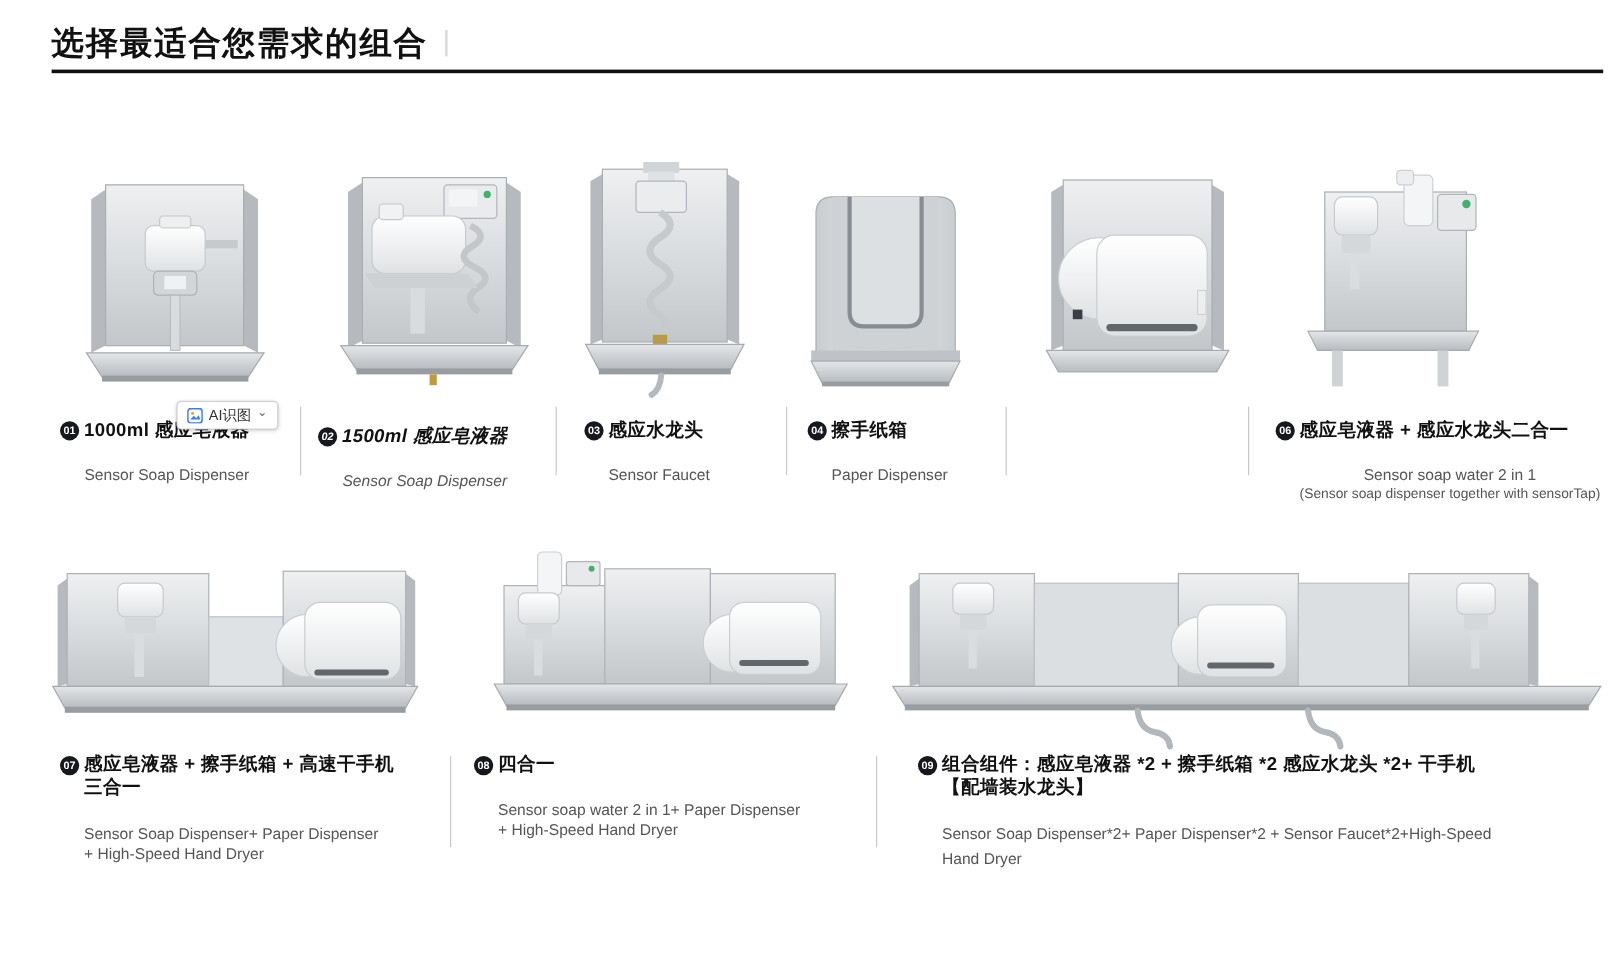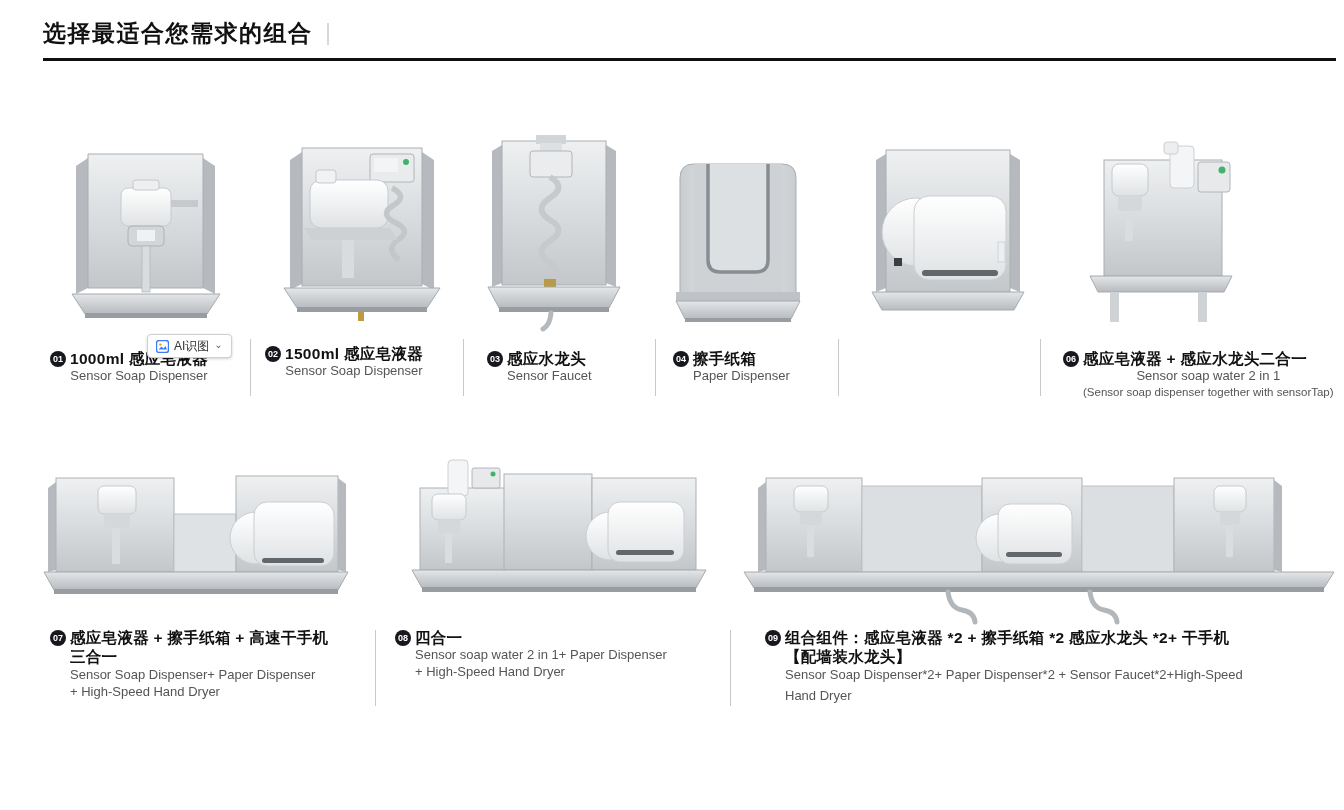--- a/index.html
+++ b/index.html
@@ -2,38 +2,38 @@
 <html><head>
 <meta charset="utf-8">
 <style>
   * { margin:0; padding:0; box-sizing:border-box; }
   html,body { background:#fff; }
   body { font-family:"Liberation Sans","DejaVu Sans",sans-serif; }
   .page { position:relative; width:1344px; height:810px; background:#ffffff; overflow:hidden; }
 
   
   .header { position:absolute; left:43px; top:18px; display:flex; align-items:center; gap:14px; }
-  .title-zh { font-size:23px; font-weight:800; color:#111; letter-spacing:1.5px; white-space:nowrap; }
+  .title-zh { font-size:27px; font-weight:800; color:#111; letter-spacing:1.5px; white-space:nowrap; }
   .header-sep { width:2px; height:22px; background:#d8d8d8; }
   .title-en { font-size:17px; color:#4a4a4a; white-space:nowrap; }
   .rule { position:absolute; left:43px; top:58px; width:1293px; height:3px; background:#101010; }
 
   
   .prod-img { position:absolute; }
   .prod-img svg { display:block; width:100%; height:100%; }
 
   
   .label { position:absolute; }
   .label-head { display:flex; align-items:flex-start; gap:4px; }
   .num { flex:0 0 auto; width:16px; height:16px; border-radius:50%; background:#16181d; color:#fff;
          font-size:9px; font-weight:700; display:flex; align-items:center; justify-content:center; margin-top:2px; }
   .txtcol { display:inline-block; }
   .zh { font-size:15.5px; color:#111; font-weight:600; letter-spacing:0.3px; line-height:1.25; white-space:nowrap; }
   .zh.b { font-weight:700; }
-  .en { font-size:13px; color:#555; margin-top:0; line-height:1.22; white-space:nowrap; }
+  .en { font-size:13px; color:#555; margin-top:20px; line-height:1.22; white-space:nowrap; }
   .en.center { text-align:center; }
   .en-small { font-size:11.5px; color:#555; margin-top:2px; white-space:nowrap; }
   .en-small.center { text-align:center; }
 
   .divider { position:absolute; width:1px; background:#c9c9c9; }
 
   
   .ai-btn { position:absolute; left:147px; top:334px; height:24px; display:flex; align-items:center; gap:5px;
             padding:0 8px; background:#fff; border:1px solid #d0d0d0; border-radius:4px;
             box-shadow:0 1px 3px rgba(0,0,0,.18); font-size:12px; color:#333; z-index:6; cursor:pointer; white-space:nowrap; }
@@ -179,21 +179,21 @@
   <div class="label" style="left:50px; top:349px;">
     <div class="label-head">
       <span class="num">01</span>
       <div class="txtcol">
         <div class="zh">1000ml 感应皂液器</div>
         <div class="en center">Sensor Soap Dispenser</div>
       </div>
     </div>
   </div>
 
-  <div class="label" style="left:265px; top:344px;">
+  <div class="label" style="left:265px; top:354px;font-style:italic;">
     <div class="label-head">
       <span class="num">02</span>
       <div class="txtcol">
         <div class="zh">1500ml 感应皂液器</div>
         <div class="en center">Sensor Soap Dispenser</div>
       </div>
     </div>
   </div>
 
   <div class="label" style="left:487px; top:349px;">

